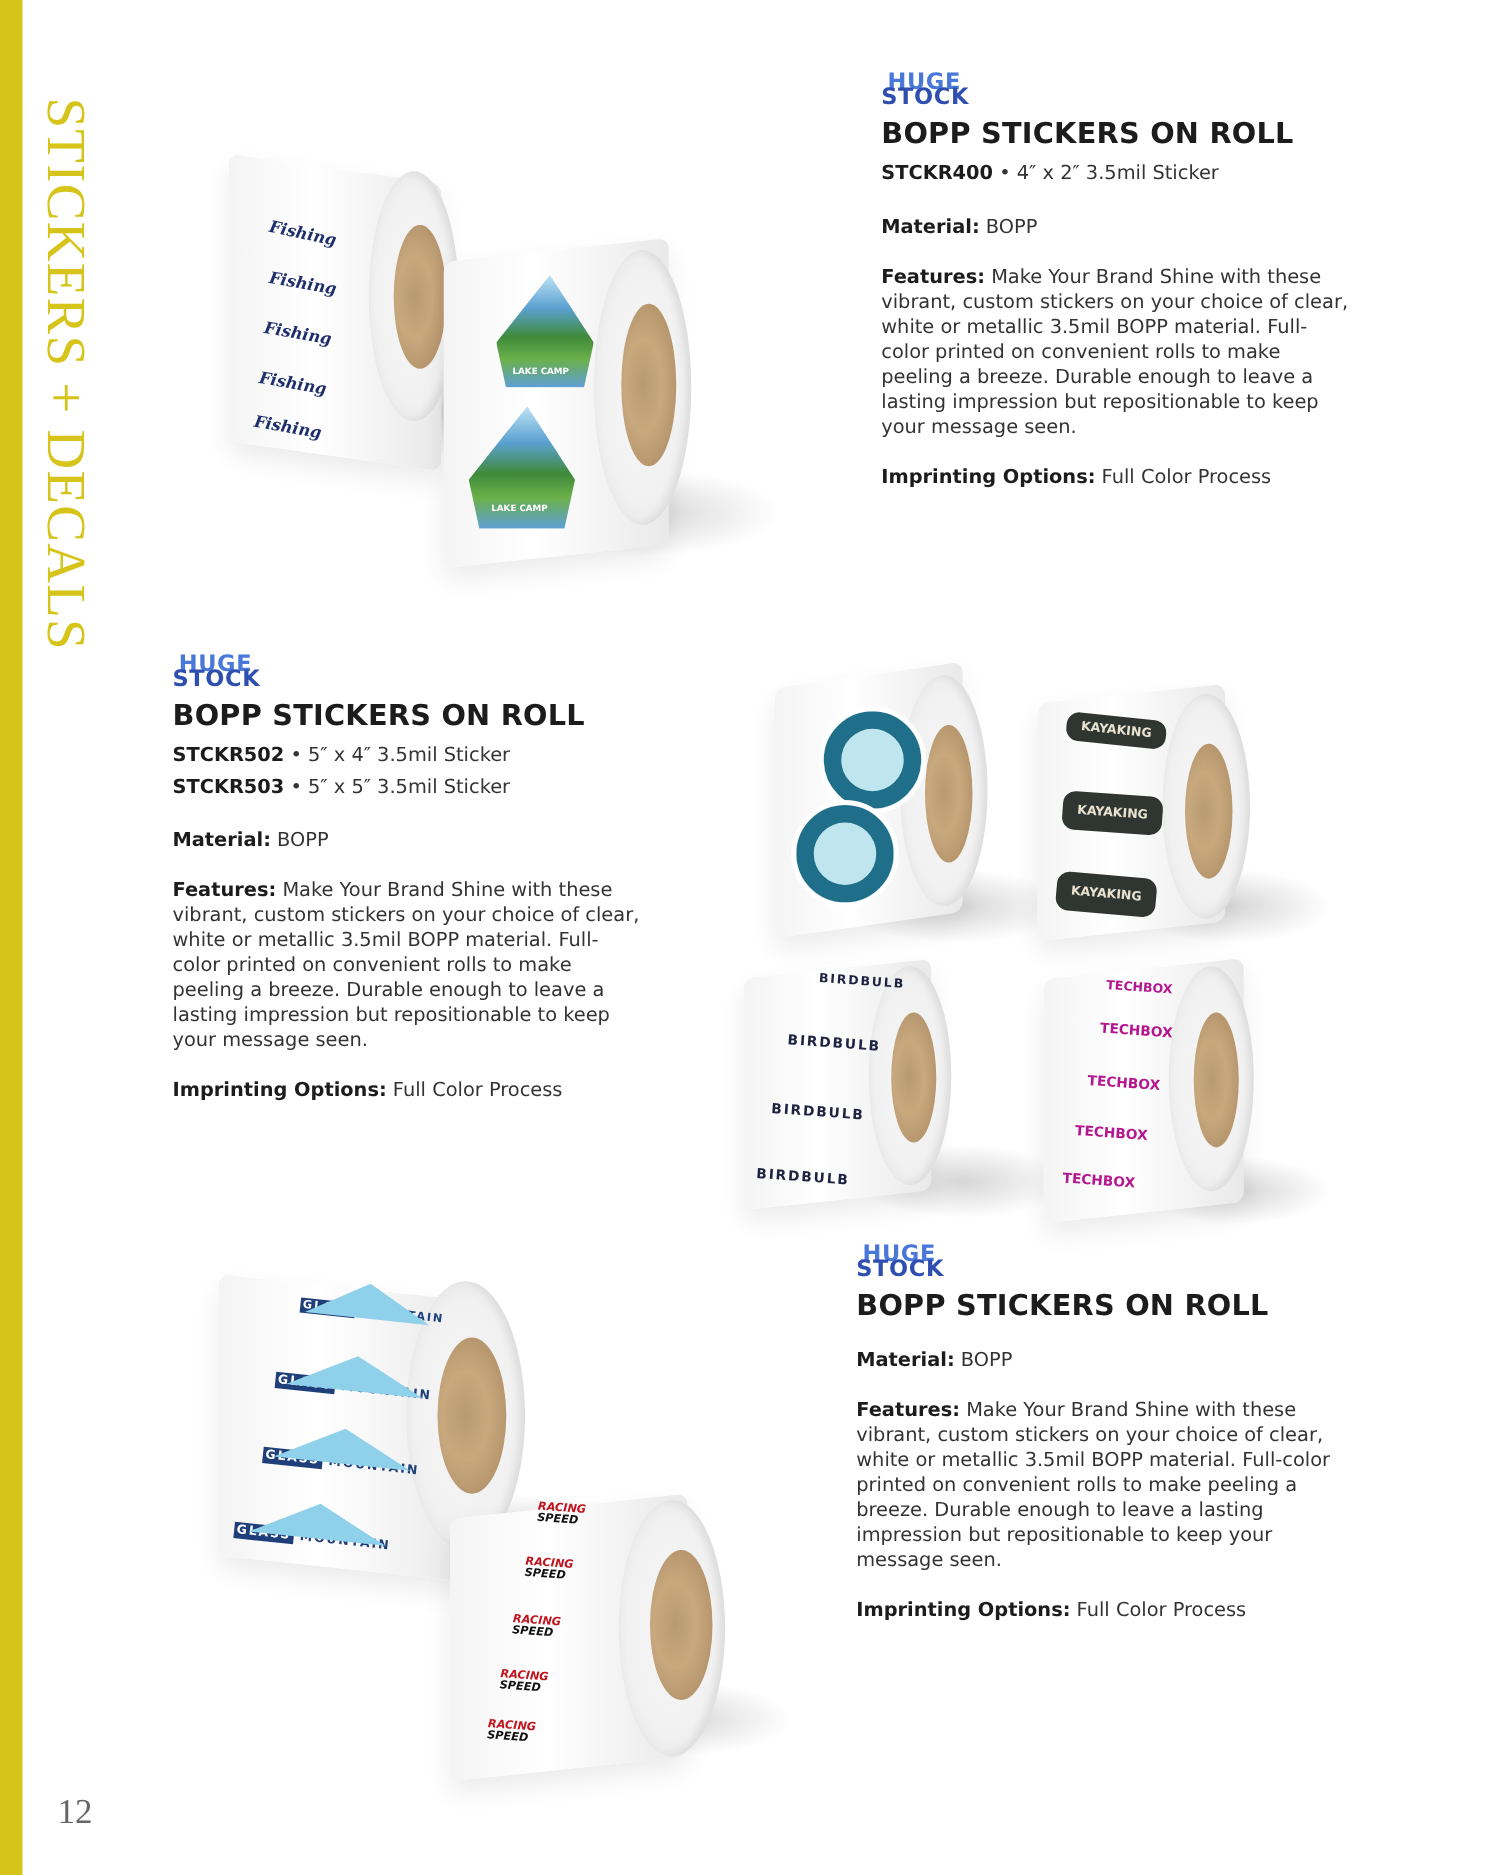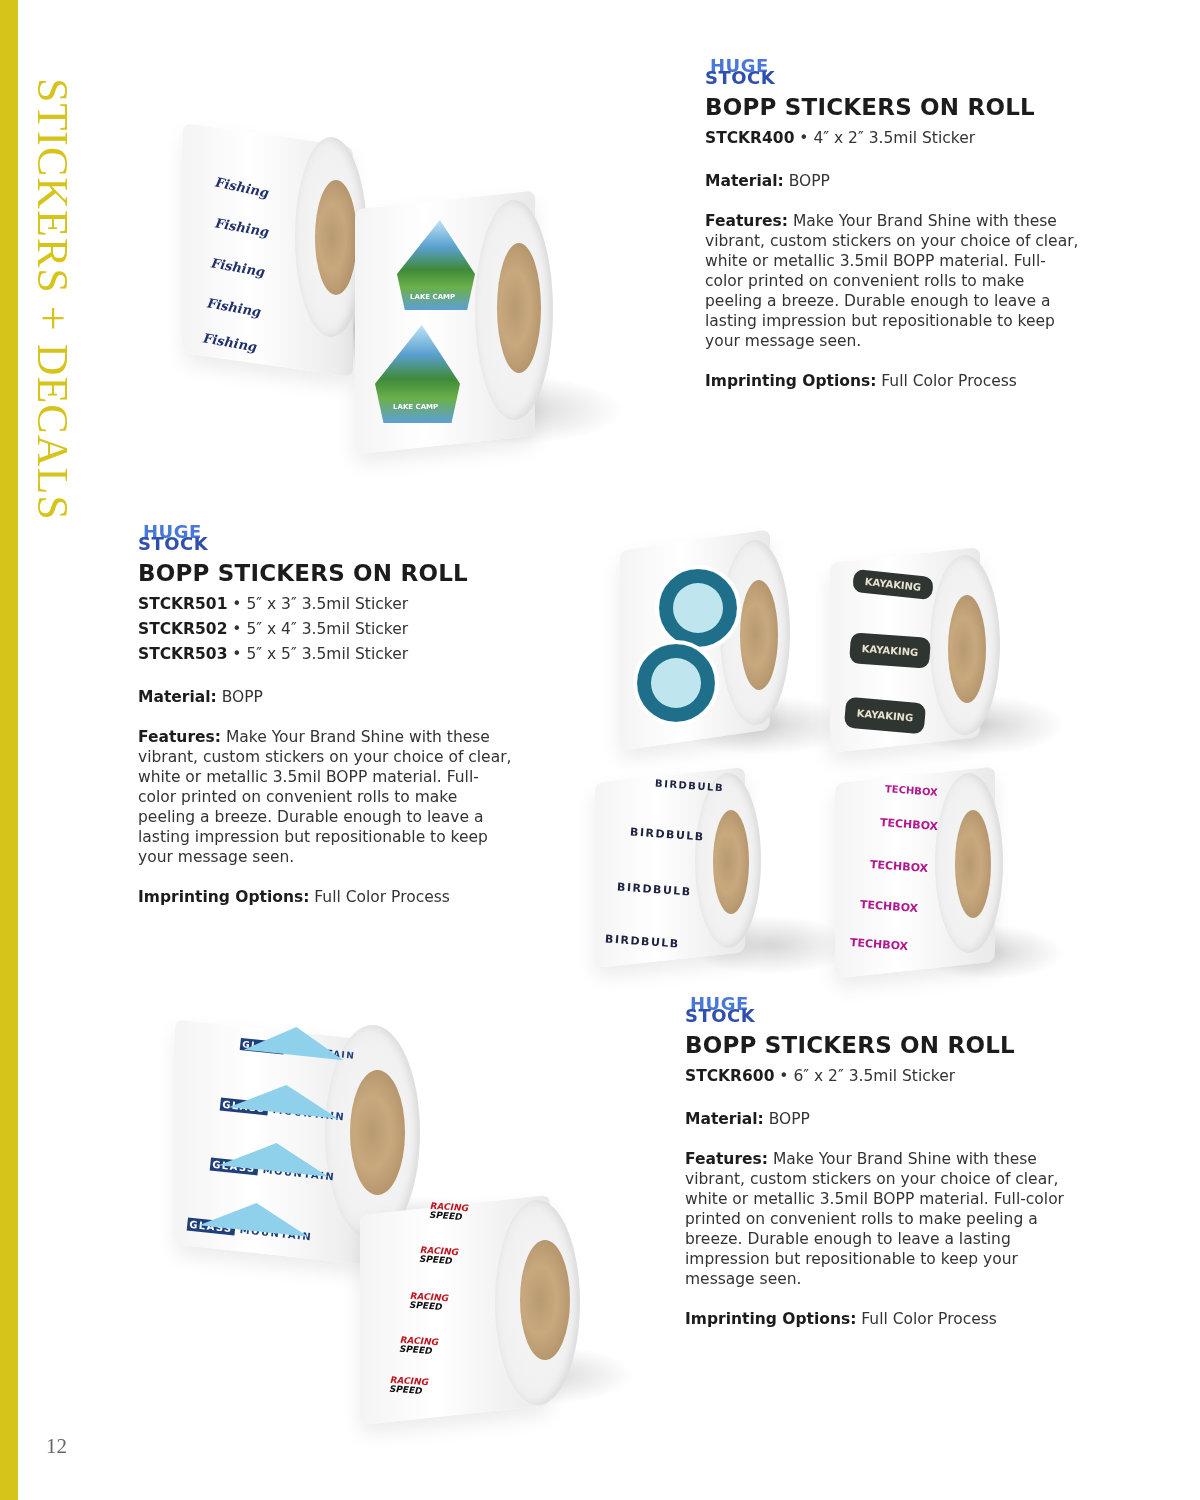--- a/index.html
+++ b/index.html
@@ -9,21 +9,21 @@
   }
   .side-bar { position:absolute; left:0; top:0; width:18px; height:1500px; background:#d6c41a; }
   .section-title {
     position:absolute; left:30px; top:78px;
     writing-mode:vertical-rl; transform:none;
     font-family:"Liberation Serif", "DejaVu Serif", serif;
     font-size:44px; letter-spacing:1px; color:#d6c41a; white-space:nowrap; line-height:1;
   }
   .page-number {
     position:absolute; left:46px; top:1434px;
-    font-family:"Liberation Serif", "DejaVu Serif", serif; font-size:21px; color:#666;
+    font-family:"Liberation Serif", "DejaVu Serif", serif; font-size:28px; color:#666;
   }
   .product { position:absolute; }
   .brand-logo {
     display:inline-block; font-family:"DejaVu Sans", sans-serif; font-weight:bold; 
     font-size:18px; line-height:12px; color:#3a5fc4; letter-spacing:0.5px; margin-bottom:10px;
   }
   .brand-logo span { display:block; }
   .brand-logo .l1 { padding-left:5px; color:#4a78d8; }
   .brand-logo .l2 { color:#2f4fb0; }
   .p-title { font-family:"DejaVu Sans", sans-serif; font-weight:bold; font-size:23px; color:#1c1c1c; margin:0 0 6px 0; letter-spacing:0.2px; }
@@ -83,21 +83,20 @@
   <div class="para" style="width:378px;"><b>Features:</b> <span>Make Your Brand Shine with these vibrant, custom stickers on your choice of clear, white or metallic 3.5mil BOPP material. Full-color printed on convenient rolls to make peeling a breeze. Durable enough to leave a lasting impression but repositionable to keep your message seen.</span></div>
   <div class="para"><b>Imprinting Options:</b> <span>Full Color Process</span></div>
 </div>
 
 <div class="product" style="left:138px;top:526px;width:390px;">
   <div class="brand-logo">
     <span class="l1">HUGE</span>
     <span class="l2">STOCK</span>
   </div>
   <div class="p-title">BOPP STICKERS ON ROLL</div>
-  <div class="sku-line"><b>STCKR501</b> • <span>5″ x 3″ 3.5mil Sticker</span></div>
   <div class="sku-line"><b>STCKR502</b> • <span>5″ x 4″ 3.5mil Sticker</span></div>
   <div class="sku-line"><b>STCKR503</b> • <span>5″ x 5″ 3.5mil Sticker</span></div>
   <div class="para"><b>Material:</b> <span>BOPP</span></div>
   <div class="para" style="width:378px;"><b>Features:</b> <span>Make Your Brand Shine with these vibrant, custom stickers on your choice of clear, white or metallic 3.5mil BOPP material. Full-color printed on convenient rolls to make peeling a breeze. Durable enough to leave a lasting impression but repositionable to keep your message seen.</span></div>
   <div class="para"><b>Imprinting Options:</b> <span>Full Color Process</span></div>
 </div>
 
 <div class="photo" style="left:595px;top:535px;width:460px;height:440px;">
 
   <div class="roll" style="left:0;top:0;">
@@ -170,17 +169,16 @@
     <div class="sticker" style="left:225px;top:362px;font-size:9px;font-style:italic;color:#c0141e;line-height:9px;text-align:left;transform:rotate(4deg);"><span>RACING</span><br><span style="color:#111;">SPEED</span></div>
   </div>
 </div>
 
 <div class="product" style="left:685px;top:998px;width:410px;">
   <div class="brand-logo">
     <span class="l1">HUGE</span>
     <span class="l2">STOCK</span>
   </div>
   <div class="p-title">BOPP STICKERS ON ROLL</div>
-  <div class="sku-line"><b>STCKR600</b> • <span>6″ x 2″ 3.5mil Sticker</span></div>
   <div class="para"><b>Material:</b> <span>BOPP</span></div>
   <div class="para" style="width:400px;"><b>Features:</b> <span>Make Your Brand Shine with these vibrant, custom stickers on your choice of clear, white or metallic 3.5mil BOPP material. Full-color printed on convenient rolls to make peeling a breeze. Durable enough to leave a lasting impression but repositionable to keep your message seen.</span></div>
   <div class="para"><b>Imprinting Options:</b> <span>Full Color Process</span></div>
 </div>
 
 </body></html>

